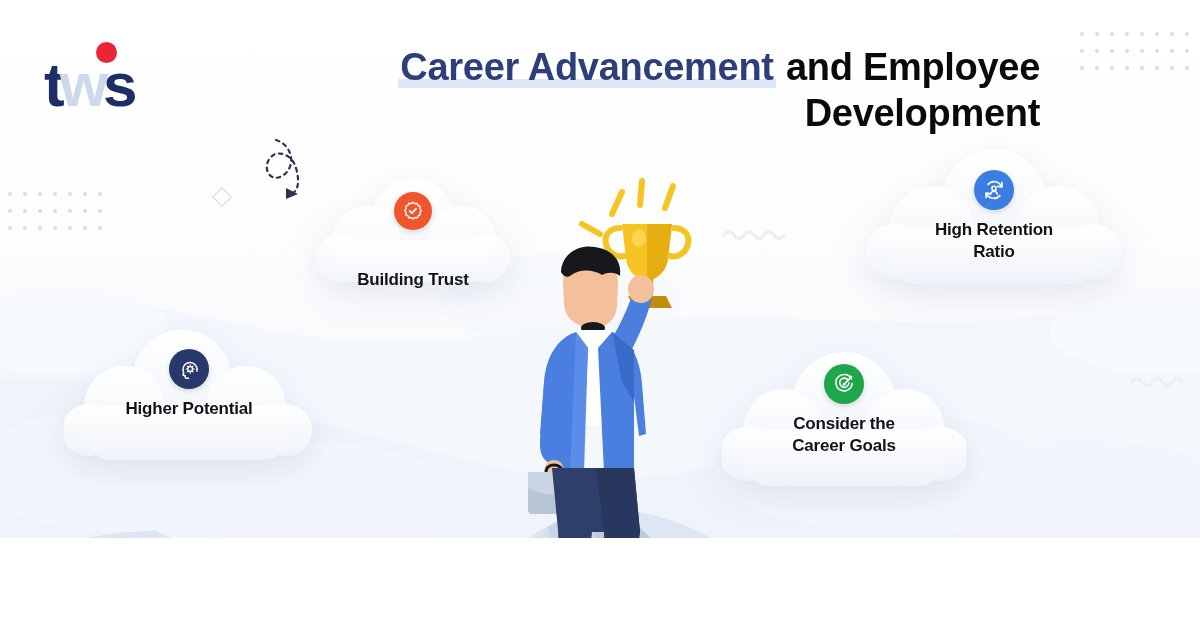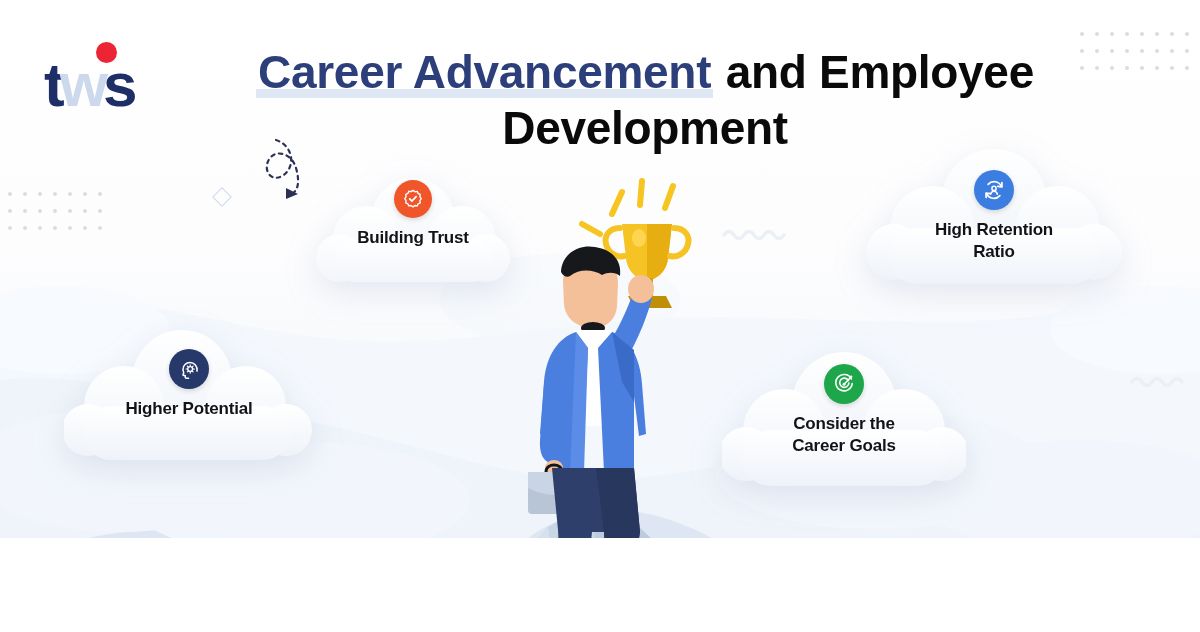--- a/index.html
+++ b/index.html
@@ -48,22 +48,22 @@
     font-size: 62px; font-weight: 700; letter-spacing: -5px;
     line-height: 1;
   }
   #logo .l-t { color: #1d2f66; }
   #logo .l-w { color: #ccd8ec; }
   #logo .l-s { color: #1d2f66; }
 
   
   #headline {
     position: absolute; left: 250px; top: 44px; width: 790px;
-    text-align: center;
-    font-size: 46px; font-weight: 700; line-height: 1.22;
+    text-align: right;
+    font-size: 38px; font-weight: 700; line-height: 1.22;
     color: #0a0a0a;
     letter-spacing: -0.3px;
   }
   #headline .accent {
     color: #2c3f7a;
     background: linear-gradient(to top, #dfe7f5 0 9px, transparent 9px 100%);
     padding: 0 2px;
   }
 
   
@@ -266,21 +266,21 @@
         </defs>
       <g fill="url(#cg1)">
         <circle cx="99" cy="42" r="42"></circle>
         <circle cx="52" cy="62" r="34"></circle>
         <circle cx="148" cy="62" r="34"></circle>
         <circle cx="26" cy="80" r="24"></circle>
         <circle cx="172" cy="80" r="24"></circle>
         <rect x="20" y="62" width="158" height="42" rx="21"></rect>
       </g>
     </svg>
-    <div class="cloud-content" style="top:2px;">
+    <div class="cloud-content" style="top:14px;gap:30px;">
       <div class="badge" style="background:#f0562a;">
         <svg viewBox="0 0 24 24" width="22" height="22">
           <path d="M12 2.6l2.1 1.5 2.5-.4 1 2.3 2.3 1-.4 2.5 1.5 2.1-1.5 2.1.4 2.5-2.3 1-1 2.3-2.5-.4L12 20.6l-2.1-1.5-2.5.4-1-2.3-2.3-1 .4-2.5L3 11.5l1.5-2.1-.4-2.5 2.3-1 1-2.3 2.5.4z" fill="none" stroke="#ffffff" stroke-width="1.5" stroke-linejoin="round"></path>
           <path d="M8.4 11.9l2.4 2.4 4.6-4.8" fill="none" stroke="#ffffff" stroke-width="1.9" stroke-linecap="round" stroke-linejoin="round"></path>
         </svg>
       </div>
       <div class="cloud-label">Building Trust</div>
     </div>
   </div>
 

